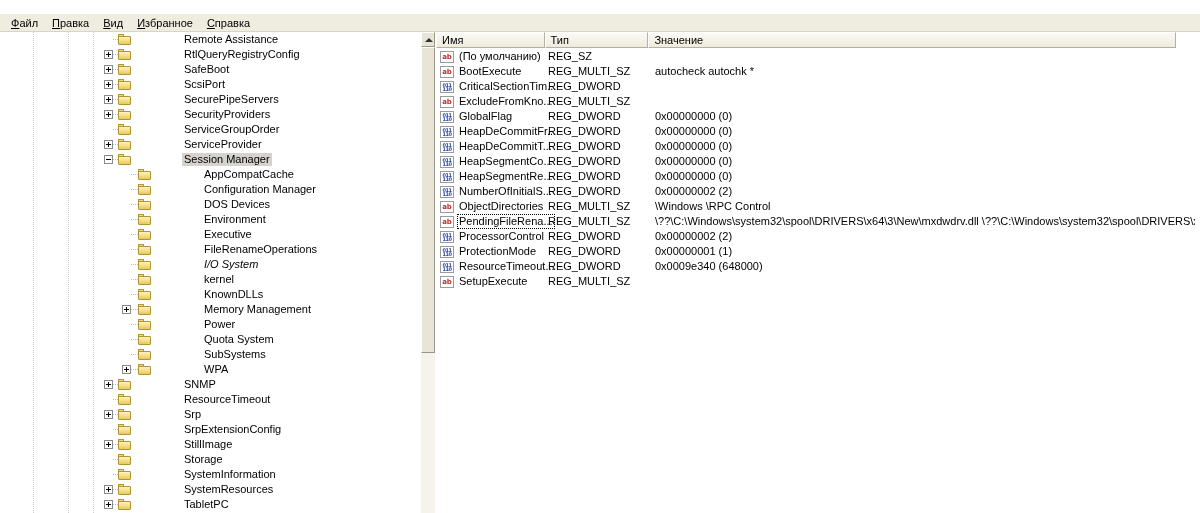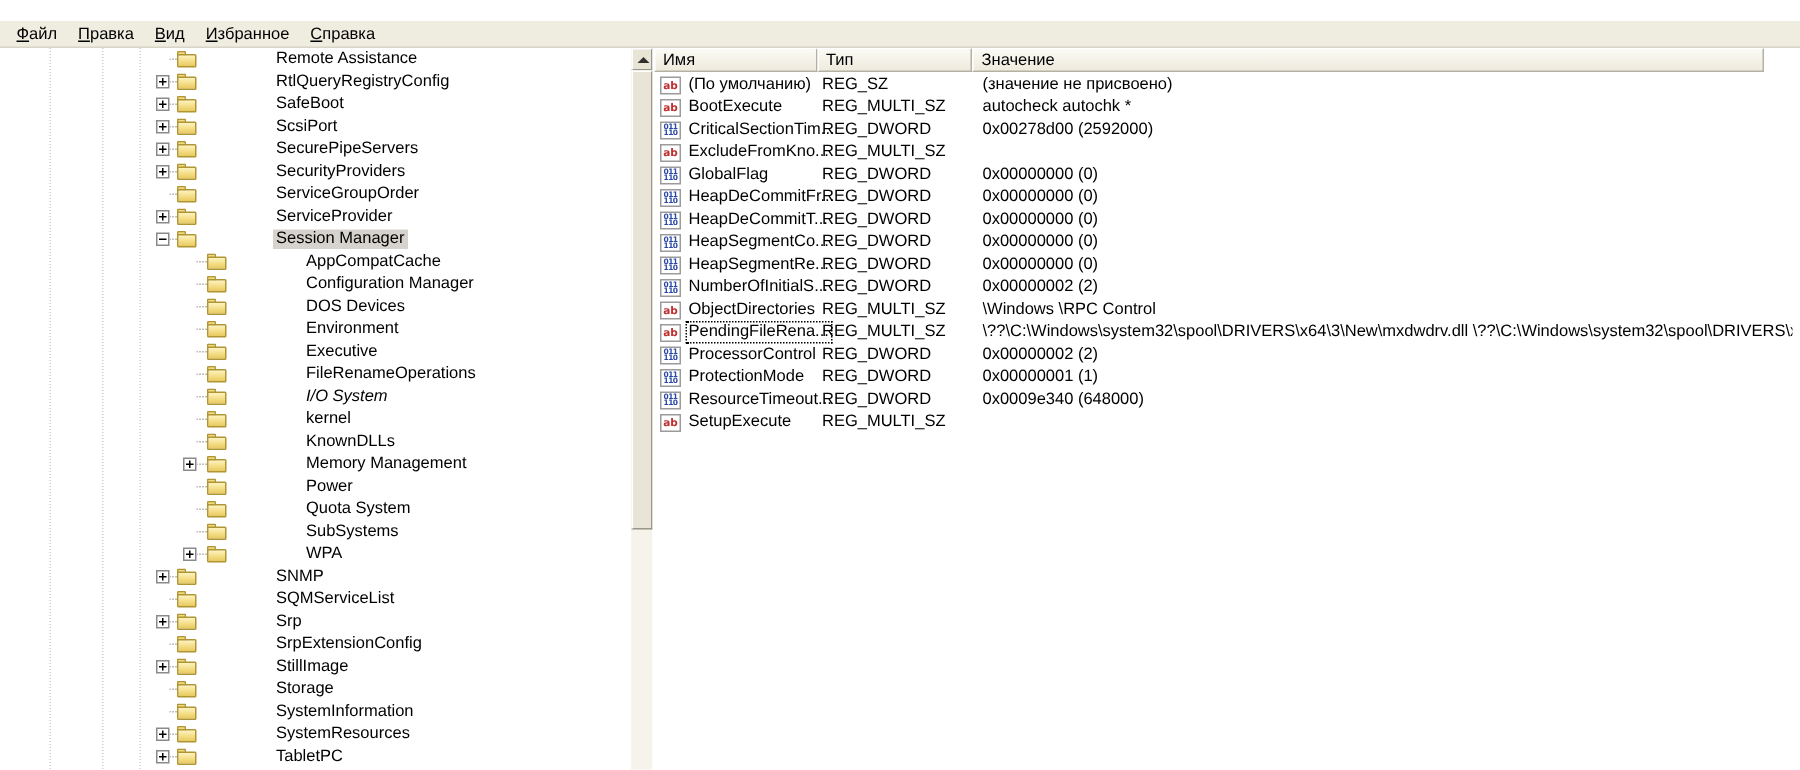--- a/index.html
+++ b/index.html
@@ -606,21 +606,21 @@
             <div class="fb"></div>
           </div>
           <div class="tlabel" style="left: 134px; top: 1px;">SNMP</div>
         </div>
         <div class="trow" style="position: absolute; left: 0px; top: 360px; width: 420px;">
           <div class="hline" style="left: 113px; top: 7px; width: 5px;"></div>
           <div class="folder" style="left: 118px; top: 2px;">
             <div class="ft"></div>
             <div class="fb"></div>
           </div>
-          <div class="tlabel" style="left: 134px; top: 1px;">SQMServiceList</div>
+          <div class="tlabel" style="left: 134px; top: 1px;">ResourceTimeout</div>
         </div>
         <div class="trow" style="position: absolute; left: 0px; top: 375px; width: 420px;">
           <div class="hline" style="left: 113px; top: 7px; width: 5px;"></div>
           <div class="expander plus" style="left: 104px; top: 3px;"></div>
           <div class="folder" style="left: 118px; top: 2px;">
             <div class="ft"></div>
             <div class="fb"></div>
           </div>
           <div class="tlabel" style="left: 134px; top: 1px;">Srp</div>
         </div>
@@ -692,36 +692,34 @@
     <div class="lheader">
       <div class="lhcell" style="width:112px;">Имя</div>
       <div class="lhcell" style="width:107px;">Тип</div>
       <div class="lhcell" style="width:545px;">Значение</div>
     </div>
     <div class="lrows" id="list-rows">
         <div class="lrow" style="position: absolute; left: 0px; top: 0px; width: 764px;">
           <div class="ricon str">ab</div>
           <div class="cell-name">(По умолчанию)</div>
           <div class="cell-type">REG_SZ</div>
-          <div class="cell-value">(значение не присвоено)</div>
         </div>
         <div class="lrow" style="position: absolute; left: 0px; top: 15px; width: 764px;">
           <div class="ricon str">ab</div>
           <div class="cell-name">BootExecute</div>
           <div class="cell-type">REG_MULTI_SZ</div>
           <div class="cell-value">autocheck autochk *</div>
         </div>
         <div class="lrow" style="position: absolute; left: 0px; top: 30px; width: 880px;">
           <div class="ricon dw">
             <span>011</span>
             <span>110</span>
           </div>
           <div class="cell-name">CriticalSectionTim...</div>
           <div class="cell-type">REG_DWORD</div>
-          <div class="cell-value">0x00278d00 (2592000)</div>
         </div>
         <div class="lrow" style="position: absolute; left: 0px; top: 45px; width: 764px;">
           <div class="ricon str">ab</div>
           <div class="cell-name">ExcludeFromKno...</div>
           <div class="cell-type">REG_MULTI_SZ</div>
           <div class="cell-value"></div>
         </div>
         <div class="lrow" style="position: absolute; left: 0px; top: 60px; width: 764px;">
           <div class="ricon dw">
             <span>011</span>

